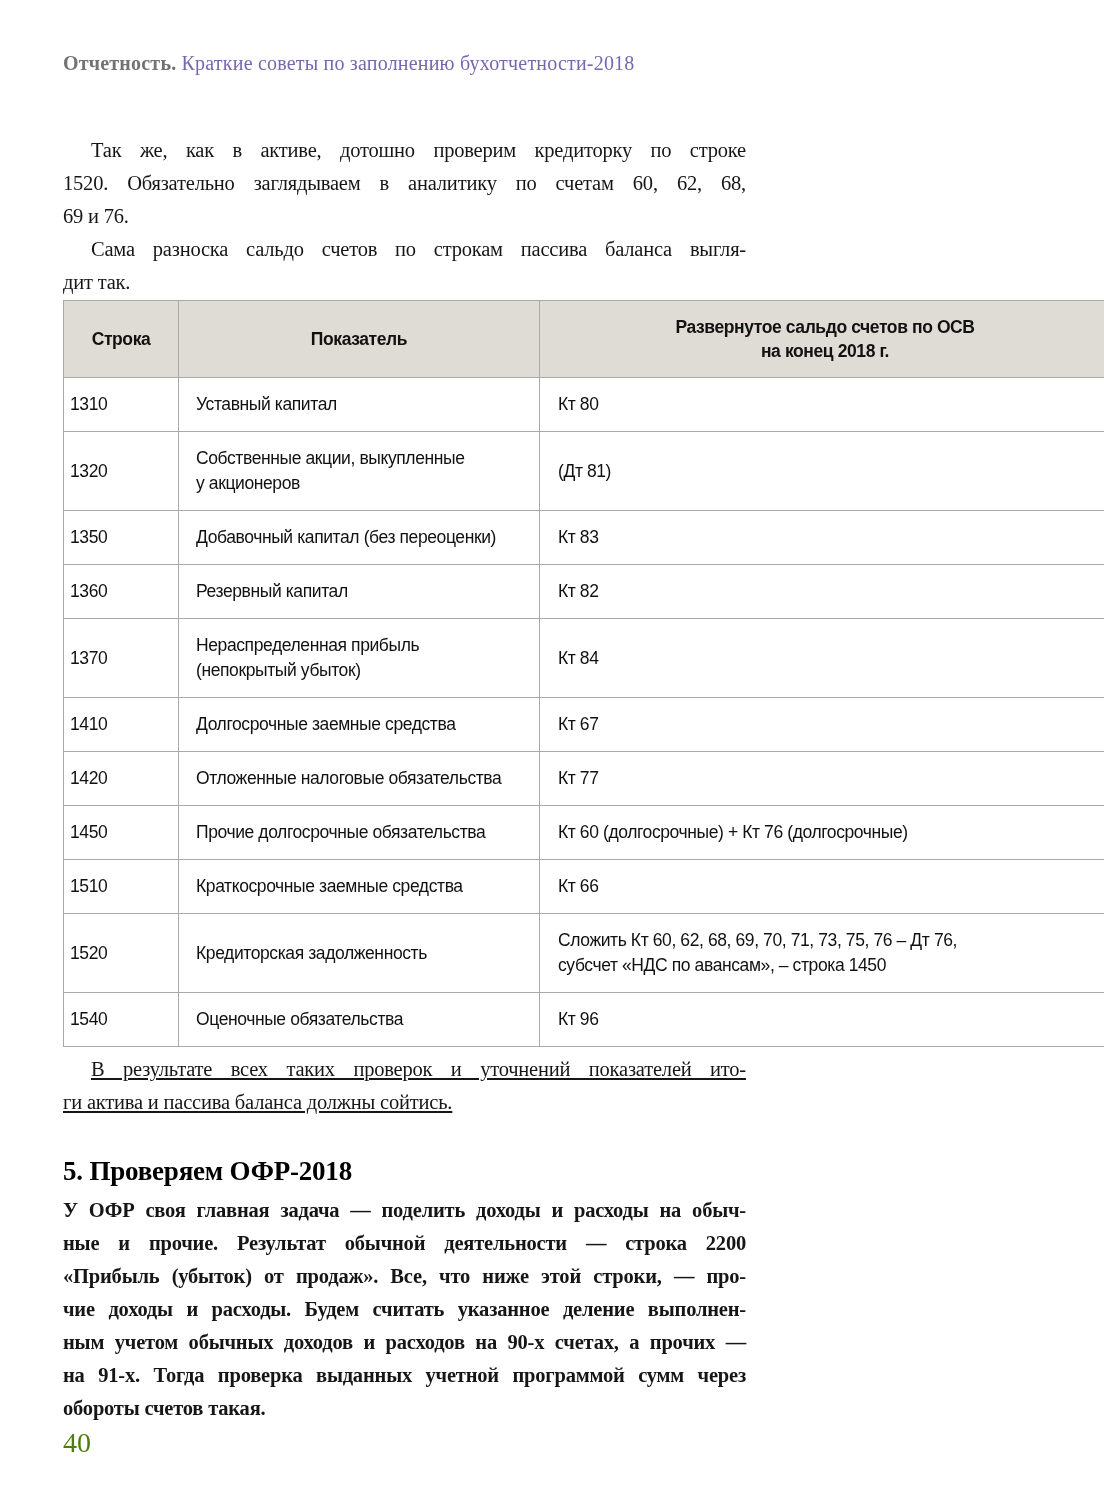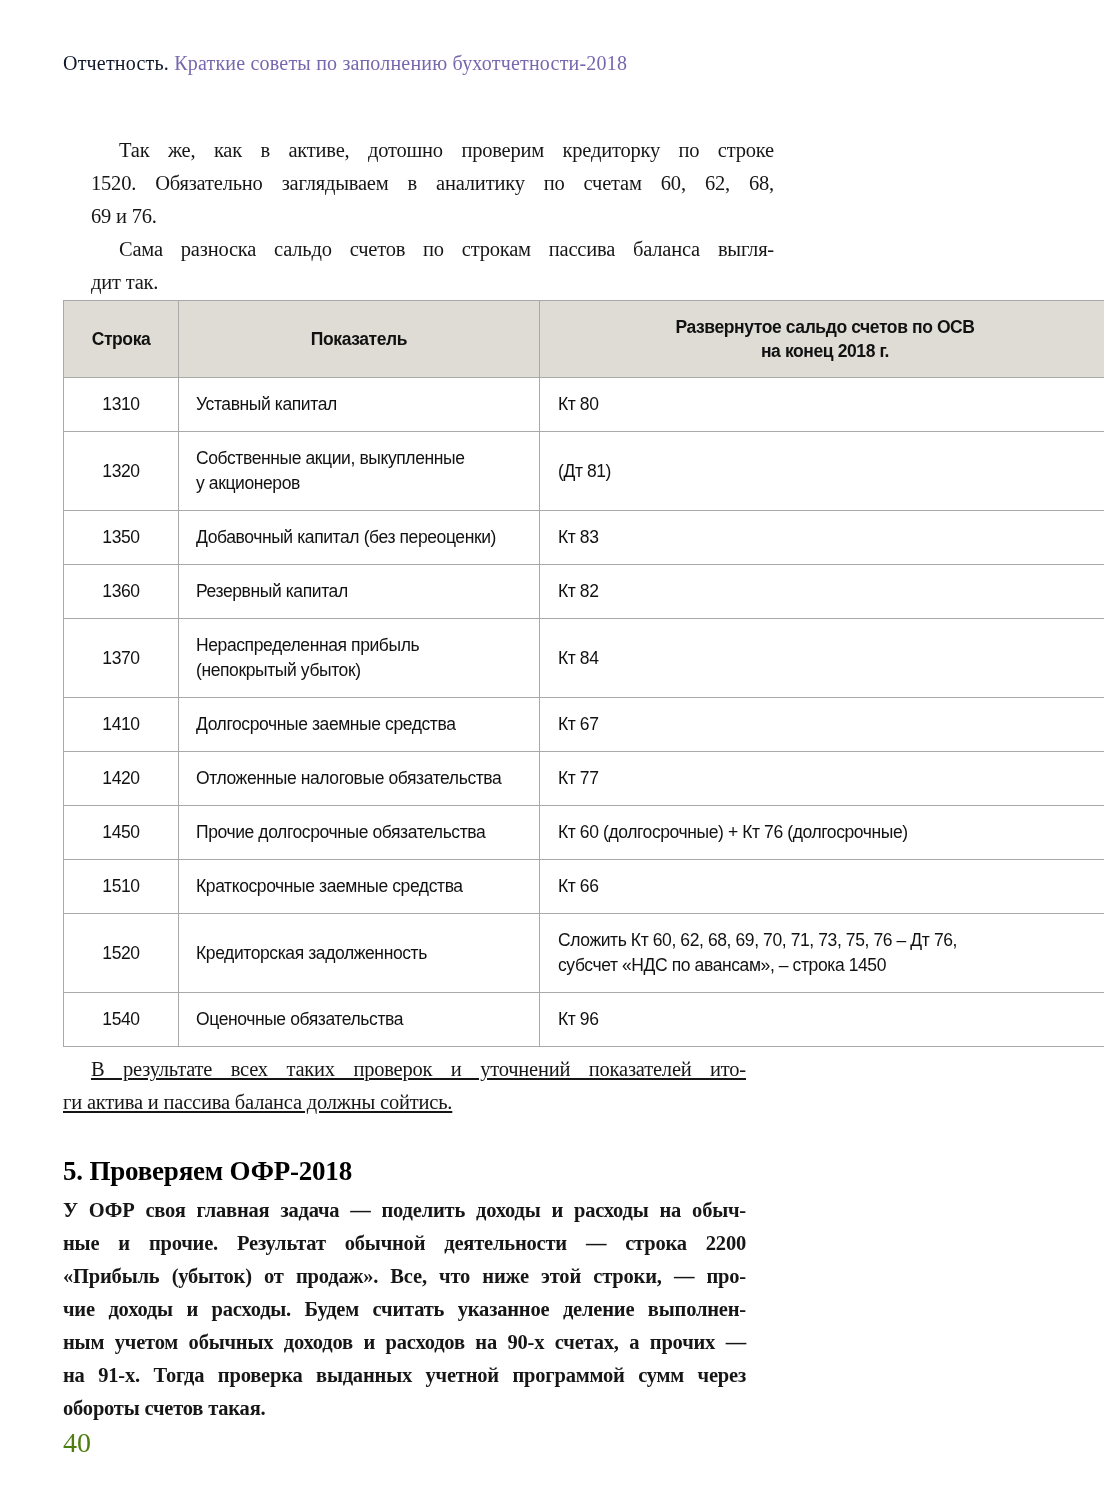--- a/index.html
+++ b/index.html
@@ -16,38 +16,38 @@
 
   
   .running-head {
     position: absolute;
     left: 63px;
     top: 52px;
     font-size: 20px;
     letter-spacing: 0.2px;
     white-space: nowrap;
   }
-  .rh-section { font-weight: normal; color: #0f172a; }
+  .rh-section { font-weight: bold; color: #737373; }
   .rh-title   { color: #7767ad; }
 
   
   .para {
     position: absolute;
     left: 63px;
     width: 683px;
     font-size: 20.5px;
     line-height: 33px;
     letter-spacing: -0.2px;
     color: #161616;
   }
   .line      { text-align: justify; text-align-last: justify; }
   .line-last { text-align: left; text-align-last: left; }
   .indent    { text-indent: 28px; }
 
-  .para-intro  { top: 134px; margin-left: 28px; }
+  .para-intro  { top: 134px; }
   .para-result { top: 1053px; text-decoration: underline; }
   .para-ofr    { top: 1194px; font-weight: bold; }
 
   
   .section-heading {
     position: absolute;
     left: 63px;
     top: 1134px;
     font-size: 27px;
     font-weight: bold;
@@ -80,21 +80,21 @@
     font-weight: bold;
     text-align: center;
     padding: 14px 10px;
     line-height: 24px;
   }
   .balance-table td {
     padding: 14px 14px;
     line-height: 25px;
     background: #ffffff;
   }
-  td.cell-code      { text-align: center; padding-left: 6px; padding-right: 6px; }
+  td.cell-code      { text-align: left; padding-left: 6px; padding-right: 6px; }
   td.cell-indicator { padding-left: 17px; }
   td.cell-balance   { padding-left: 18px; }
   col.col-code      { width: 115px; }
   col.col-indicator { width: 361px; }
   col.col-balance   { width: auto; }
 
   
   .page-number {
     position: absolute;
     left: 63px;

